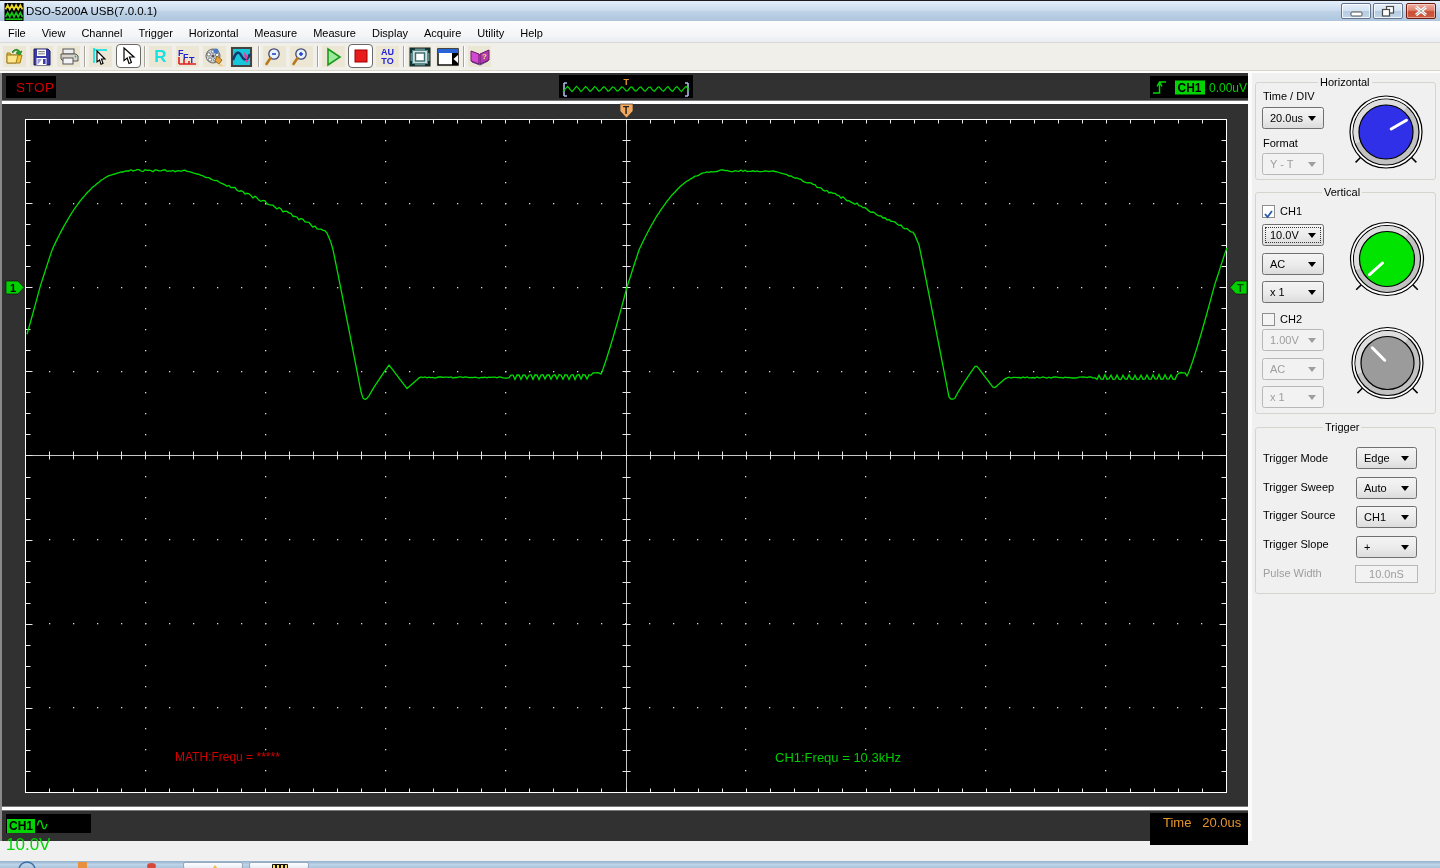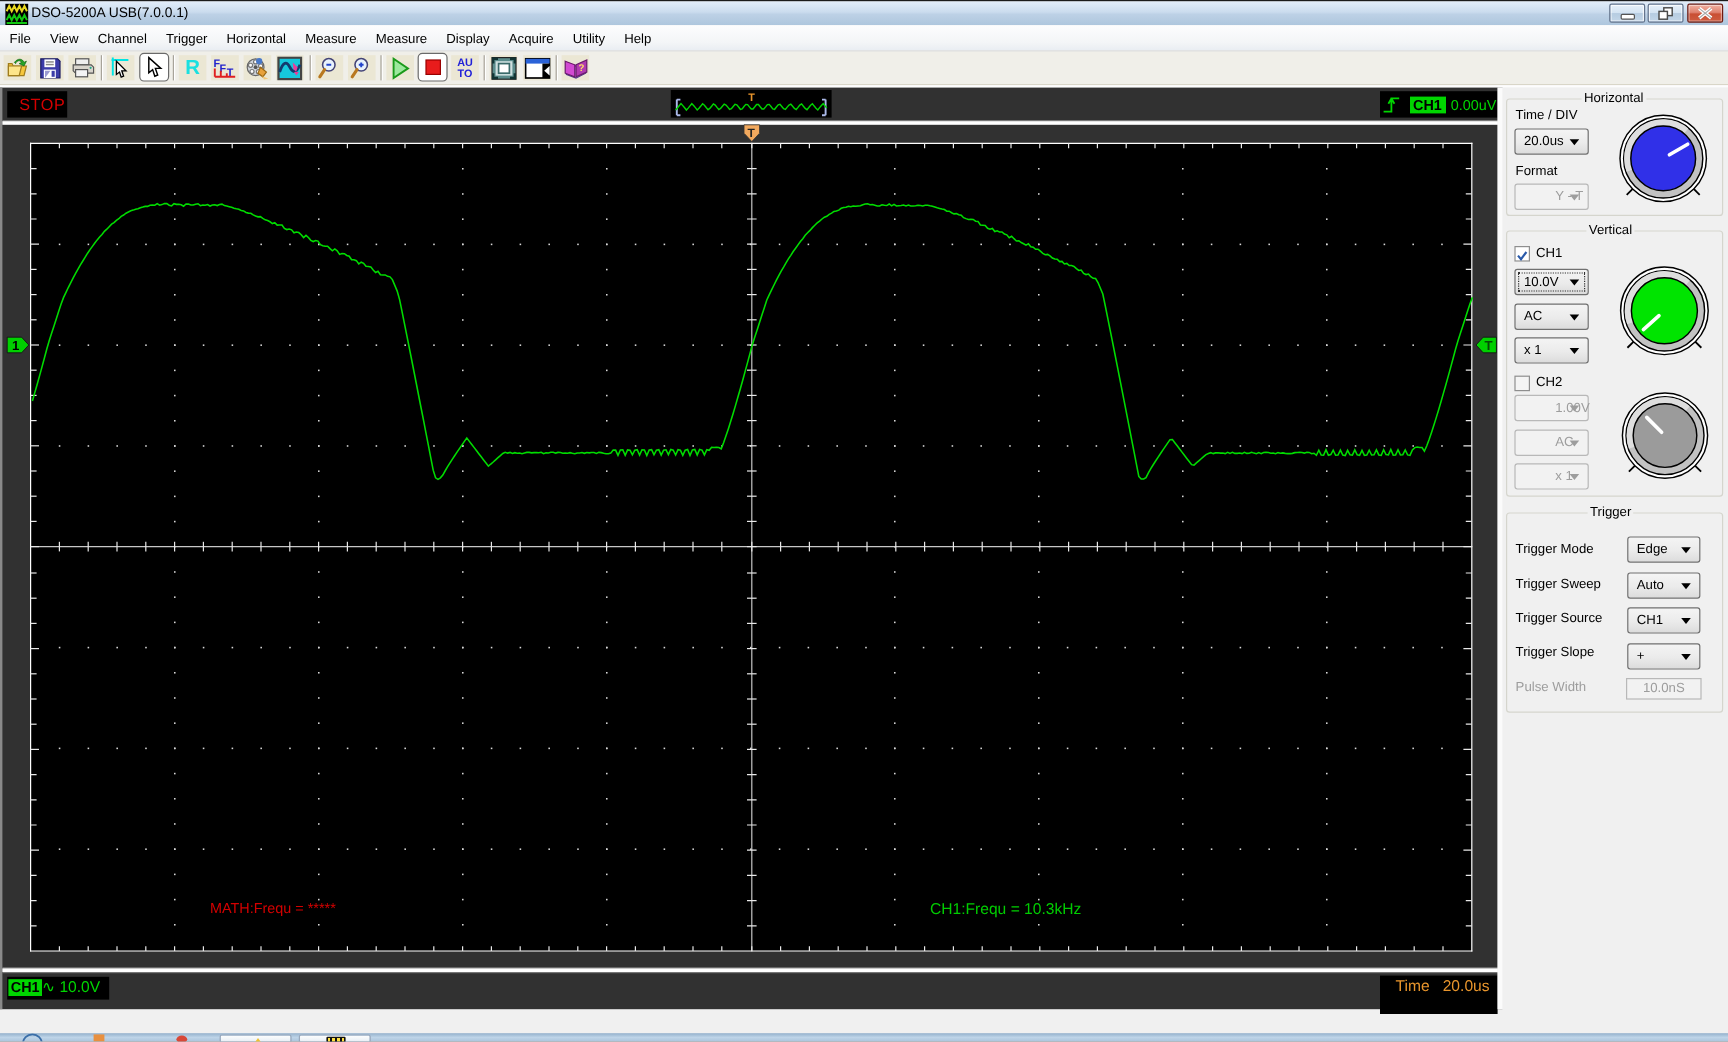--- a/index.html
+++ b/index.html
@@ -26,35 +26,35 @@
 .tsep { position:absolute; top:3px; width:1px; height:21px; background:#a8a49a; box-shadow:1px 0 0 #fff; }
 #whitestrip { position:absolute; left:0; top:71px; width:1440px; height:2px; background:#fdfdfd; }
 
 
 #scope { position:absolute; left:0; top:73px; width:1252px; height:768px; background:#313131; }
 #scopeleftedge { position:absolute; left:0; top:0; width:2px; height:768px; background:#8a8a8a; }
 .blackbox { position:absolute; background:#000; }
 #stoptext { position:absolute; left:10px; top:4px; color:#d40000; font-size:13.5px; letter-spacing:0.5px; }
 #groove1 { position:absolute; left:2px; top:27.5px; width:1248px; height:3px; background:#fff; box-shadow:0 -1px 0 #777; }
 #groove2 { position:absolute; left:2px; top:734px; width:1248px; height:3px; background:#fff; box-shadow:0 -1px 0 #777,0 1px 0 #777; }
-.greentxt { color:#00d500; font-size:13px; }
+.greentxt { color:#00d500; font-size:17px; }
 .badge { display:inline-block; background:#00d500; color:#000; font-size:12px; font-weight:bold; padding:0 2px; }
 
 
 #rightpanel { position:absolute; left:1248px; top:73px; width:192px; height:768px; background:#f0f0f0; }
 #panelstrip { position:absolute; left:0; top:0; width:4px; height:768px; background:#fbfbfb; }
 .grp { position:absolute; left:7px; width:181px; border:1px solid #d5d5cd; border-radius:3px; }
 .grplabel { position:absolute; top:-7px; background:#f0f0f0; padding:0 2px; font-size:11px; color:#000; }
 .lbl { position:absolute; font-size:11px; color:#000; }
 .lbl.dis { color:#9d9d9d; }
 .cbo { position:absolute; background:linear-gradient(180deg,#f4f4f4 0%,#ebebeb 55%,#dcdcdc 100%); border:1px solid #707070; border-radius:2.5px; }
 .cbo .ct { position:absolute; left:7px; top:3.5px; font-size:11px; color:#000;text-align:right; }
 .cbo .arr { position:absolute; right:7px; top:8px; width:0; height:0; border-left:4.5px solid transparent; border-right:4.5px solid transparent; border-top:5px solid #000; }
 .cbo.dis { background:#f2f2f2; border-color:#b8b8b8; }
-.cbo.dis .ct { color:#9d9d9d;margin-left:26px; }
+.cbo.dis .ct { color:#9d9d9d; }
 .cbo.dis .arr { border-top-color:#9d9d9d; }
 .focusrect { position:absolute; left:2px; top:2px; right:2px; bottom:2px; border:1px dotted #333; }
 .chk { position:absolute; width:13px; height:13px; background:#fff; border:1px solid #8e8e8e; }
 
 
 #statusbar { position:absolute; left:0; top:841px; width:1440px; height:20px; background:#f2f2f2; border-top:1px solid #dcdcdc; font-size:11.5px; color:#000; }
 #taskbar { position:absolute; left:0; top:861px; width:1440px; height:7px; background:linear-gradient(180deg,#93b0cc 0%,#bed4e8 50%,#aac4dc 100%); }
 .tbtn { position:absolute; top:1px; height:7px; background:linear-gradient(180deg,#fdfefe,#e8eef5); border:1px solid #98a8bc; border-radius:2px; width:60px; }
 </style></head>
 <body>

